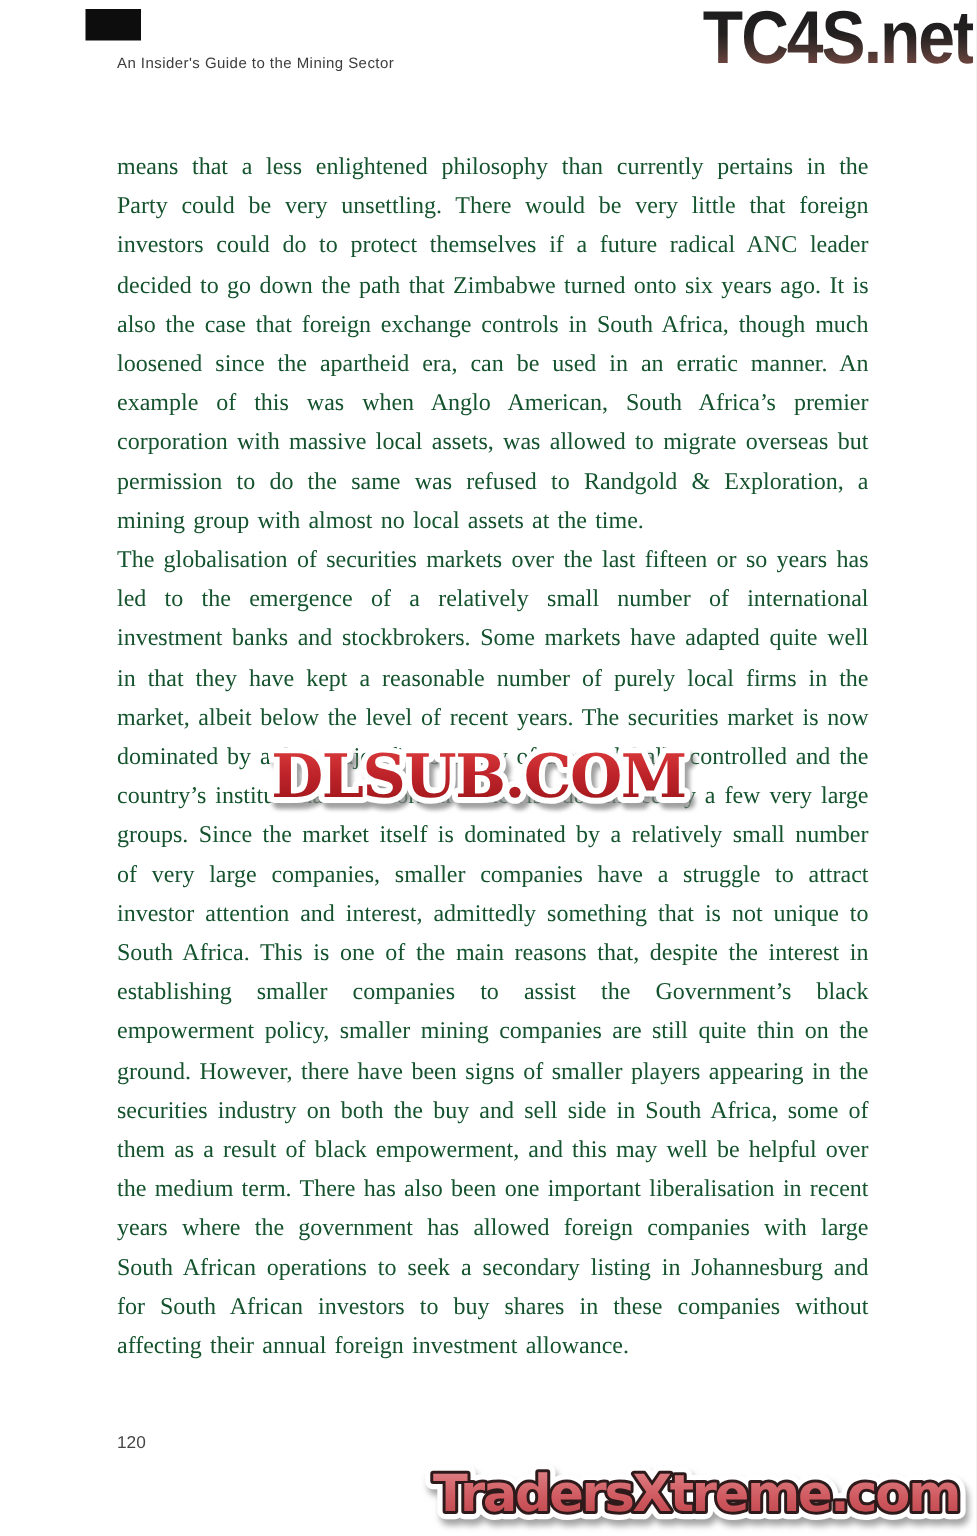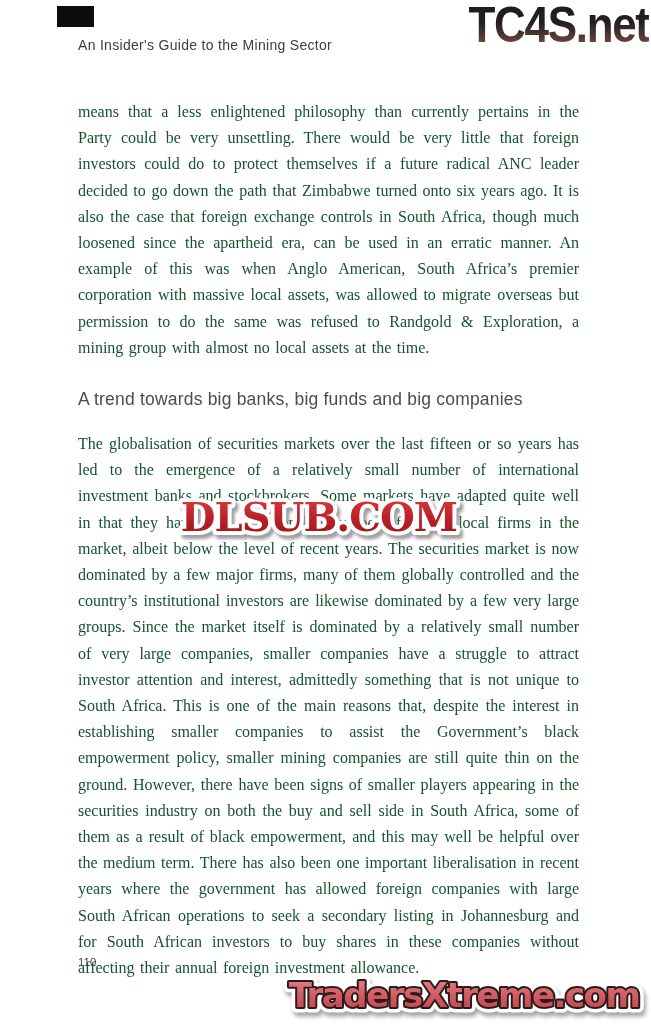--- a/index.html
+++ b/index.html
@@ -8,21 +8,21 @@
     background:#ffffff; overflow:hidden;
     font-family:"Liberation Serif", serif;
   }
   .redaction-mark {
     position:absolute; left:57px; top:6px; width:37px; height:21px;
     background:#0d0d0d;
   }
   .running-header {
     position:absolute; left:78px; top:37px; width:400px;
     font-family:"Liberation Sans", sans-serif;
-    font-size:14px; letter-spacing:0.3px; color:#3d3d3d;
+    font-size:10px; letter-spacing:0.3px; color:#3d3d3d;
   }
   .wm-tc4s {
     position:absolute; top:1px; right:2px;
     font-family:"Liberation Sans", sans-serif;
     font-weight:bold; font-size:50px; line-height:48px; letter-spacing:-1.5px;
     transform:scaleX(0.88); transform-origin:top right;
     background:linear-gradient(180deg,#1c1c1c 0%,#232020 45%,#4a3632 70%,#7d4a43 95%);
     -webkit-background-clip:text; background-clip:text; color:transparent;
     filter:blur(0.5px);
   }
@@ -56,21 +56,20 @@
 
   <div class="redaction-mark"></div>
 
   <div class="running-header">An Insider's Guide to the Mining Sector</div>
 
   <div class="wm-tc4s">TC4S.net</div>
 
   <div class="content">
     <p class="body-para">means that a less enlightened philosophy than currently pertains in the Party could be very unsettling. There would be very little that foreign investors could do to protect themselves if a future radical ANC leader decided to go down the path that Zimbabwe turned onto six years ago. It is also the case that foreign exchange controls in South Africa, though much loosened since the apartheid era, can be used in an erratic manner. An example of this was when Anglo American, South Africa’s premier corporation with massive local assets, was allowed to migrate overseas but permission to do the same was refused to Randgold &amp; Exploration, a mining group with almost no local assets at the time.</p>
 
-    <h2 class="section-heading">A trend towards big banks, big funds and big companies</h2>
 
     <p class="body-para">The globalisation of securities markets over the last fifteen or so years has led to the emergence of a relatively small number of international investment banks and stockbrokers. Some markets have adapted quite well in that they have kept a reasonable number of purely local firms in the market, albeit below the level of recent years. The securities market is now dominated by a few major firms, many of them globally controlled and the country’s institutional investors are likewise dominated by a few very large groups. Since the market itself is dominated by a relatively small number of very large companies, smaller companies have a struggle to attract investor attention and interest, admittedly something that is not unique to South Africa. This is one of the main reasons that, despite the interest in establishing smaller companies to assist the Government’s black empowerment policy, smaller mining companies are still quite thin on the ground. However, there have been signs of smaller players appearing in the securities industry on both the buy and sell side in South Africa, some of them as a result of black empowerment, and this may well be helpful over the medium term. There has also been one important liberalisation in recent years where the government has allowed foreign companies with large South African operations to seek a secondary listing in Johannesburg and for South African investors to buy shares in these companies without affecting their annual foreign investment allowance.</p>
   </div>
 
   <svg class="wm-dlsub" width="312" height="64" viewBox="0 0 312 64">
     <defs>
       <linearGradient id="dlsubGrad" x1="0" y1="0" x2="0" y2="1">
         <stop offset="0" stop-color="#e14040"></stop>
         <stop offset="0.45" stop-color="#c0252b"></stop>
         <stop offset="1" stop-color="#991317"></stop>
@@ -84,15 +83,15 @@
       <linearGradient id="tradGrad" x1="0" y1="0" x2="0" y2="1">
         <stop offset="0" stop-color="#e2888c"></stop>
         <stop offset="0.55" stop-color="#cf5a60"></stop>
         <stop offset="1" stop-color="#bb4249"></stop>
       </linearGradient>
     </defs>
     <text x="192" y="41" text-anchor="middle" font-family="DejaVu Sans, sans-serif" font-size="34" font-weight="bold" letter-spacing="-1.5" fill="none" stroke="#ffffff" stroke-width="11" stroke-linejoin="round" style="filter: drop-shadow(2px 4px 2px rgba(140,140,140,0.8));">TradersXtreme.com</text>
     <text x="192" y="41" text-anchor="middle" font-family="DejaVu Sans, sans-serif" font-size="34" font-weight="bold" letter-spacing="-1.5" fill="url(#tradGrad)" stroke="#2e1a1a" stroke-width="4" paint-order="stroke" stroke-linejoin="round">TradersXtreme.com</text>
   </svg>
 
-  <div class="page-number">110</div>
+  <div class="page-number">120</div>
 
 </div>
 
 </body></html>

